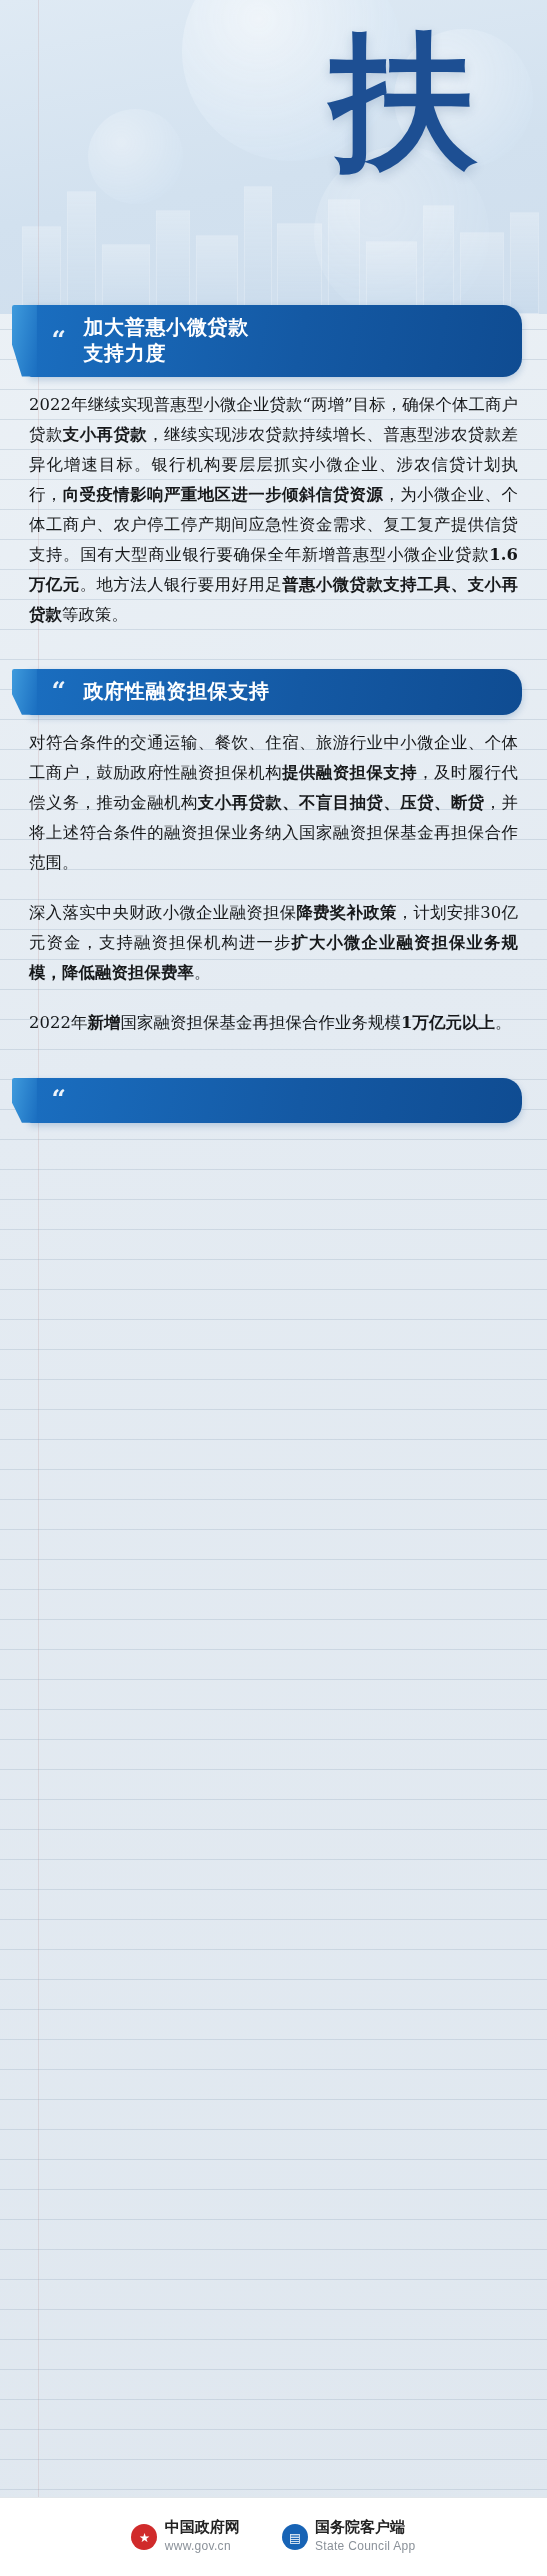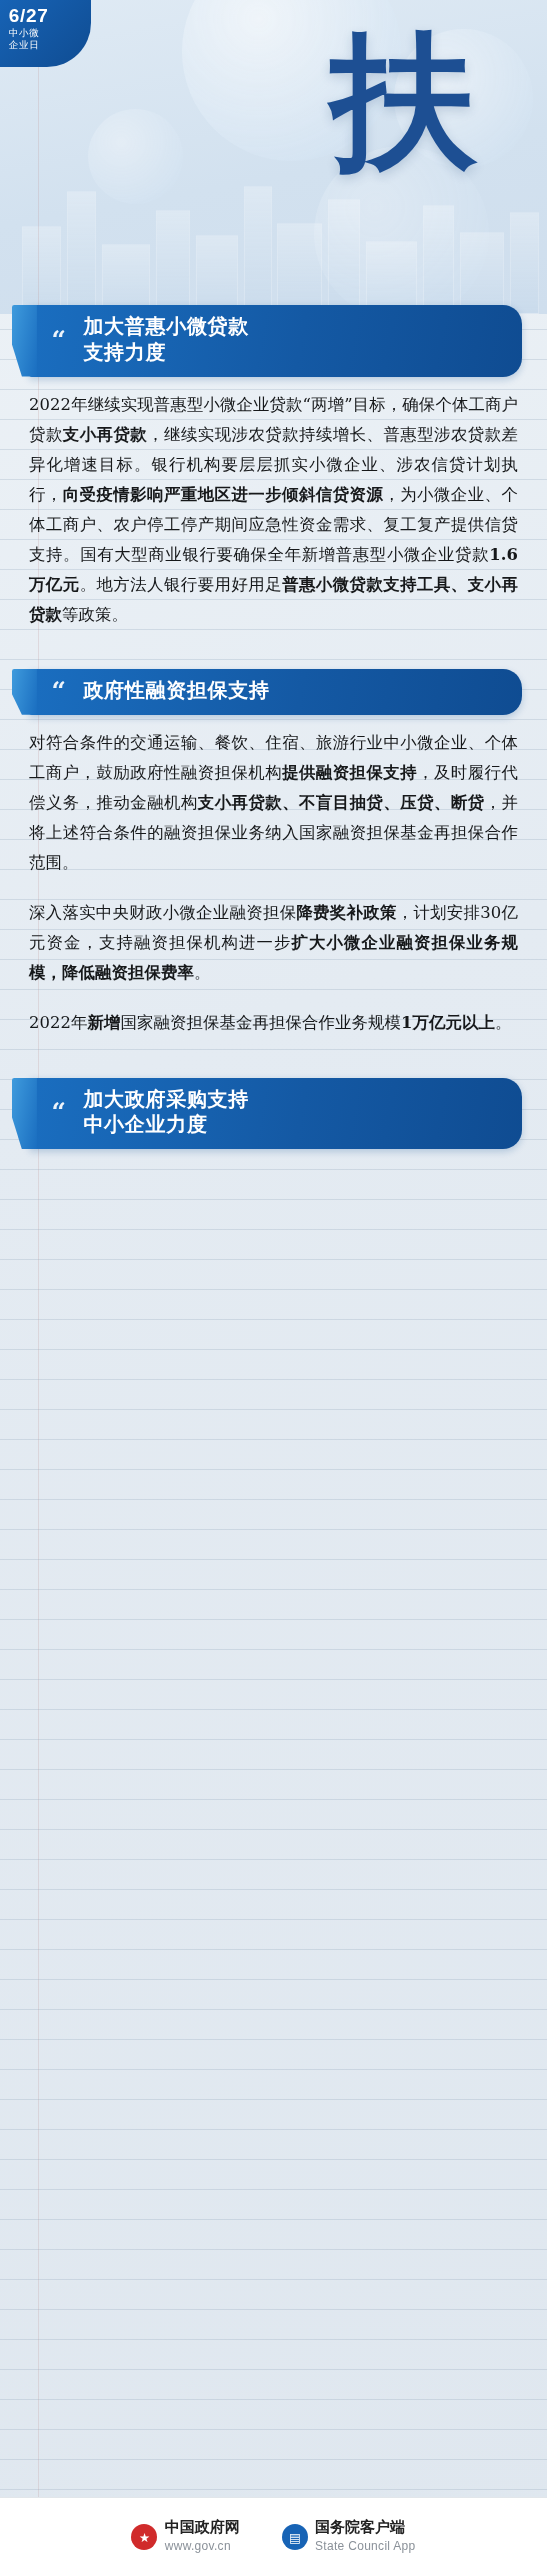--- a/index.html
+++ b/index.html
@@ -150,21 +150,21 @@
     left: 22px;
     top: 50%;
     transform: translateY(-58%);
     font-family: "DejaVu Serif", serif;
     font-size: 25px;
     line-height: 1;
     color: rgba(255,255,255,0.92);
     font-weight: 700;
   }
   .banner .btitle {
-    font-family: Liberation Mono, monospace;
+    font-family: Liberation Serif, serif;
     font-size: 20px;
     font-weight: 700;
     line-height: 1.28;
     letter-spacing: 0.7px;
     white-space: pre-line;
   }
 
   
   .body-block { position: relative; z-index: 4; margin: 0 29px; }
   .para {
@@ -236,25 +236,20 @@
       <div class="bldg" style="left:328px; width:32px;  height:115px;"></div>
       <div class="bldg" style="left:366px; width:51px;  height:73px;"></div>
       <div class="bldg" style="left:423px; width:31px;  height:109px;"></div>
       <div class="bldg" style="left:460px; width:44px;  height:82px;"></div>
       <div class="bldg" style="left:510px; width:29px;  height:102px;"></div>
     </div>
 
     <div class="big-char">扶</div>
   </div>
 
-  <div class="date-badge">
-    <div class="dateline">6/27</div>
-    <div class="sub1">中小微</div>
-    <div class="sub2">企业日</div>
-  </div>
 
   <div style="position:relative; z-index:4; padding-top:305px;">
 
     <div class="section">
       <div class="banner">
         <span class="quote-mark">“</span>
         <div class="btitle">加大普惠小微贷款
 支持力度</div>
       </div>
     </div>
@@ -276,22 +271,20 @@
       <p class="para">深入落实中央财政小微企业融资担保<b>降费奖补政策</b>，计划安排30亿元资金，支持融资担保机构进一步<b>扩大小微企业融资担保业务规模，降低融资担保费率</b>。</p>
       <div class="spacer-sm"></div>
       <p class="para">2022年<b>新增</b>国家融资担保基金再担保合作业务规模<b>1万亿元以上</b>。</p>
     </div>
 
     <div class="spacer-lg"></div>
 
     <div class="section">
       <div class="banner">
         <span class="quote-mark">“</span>
-        <div class="btitle">加大政府采购支持
-中小企业力度</div>
       </div>
     </div>
 
   </div>
 
   <div class="footer">
     <div class="foot-item">
       <div class="foot-logo red">
         <span>★</span>
       </div>

